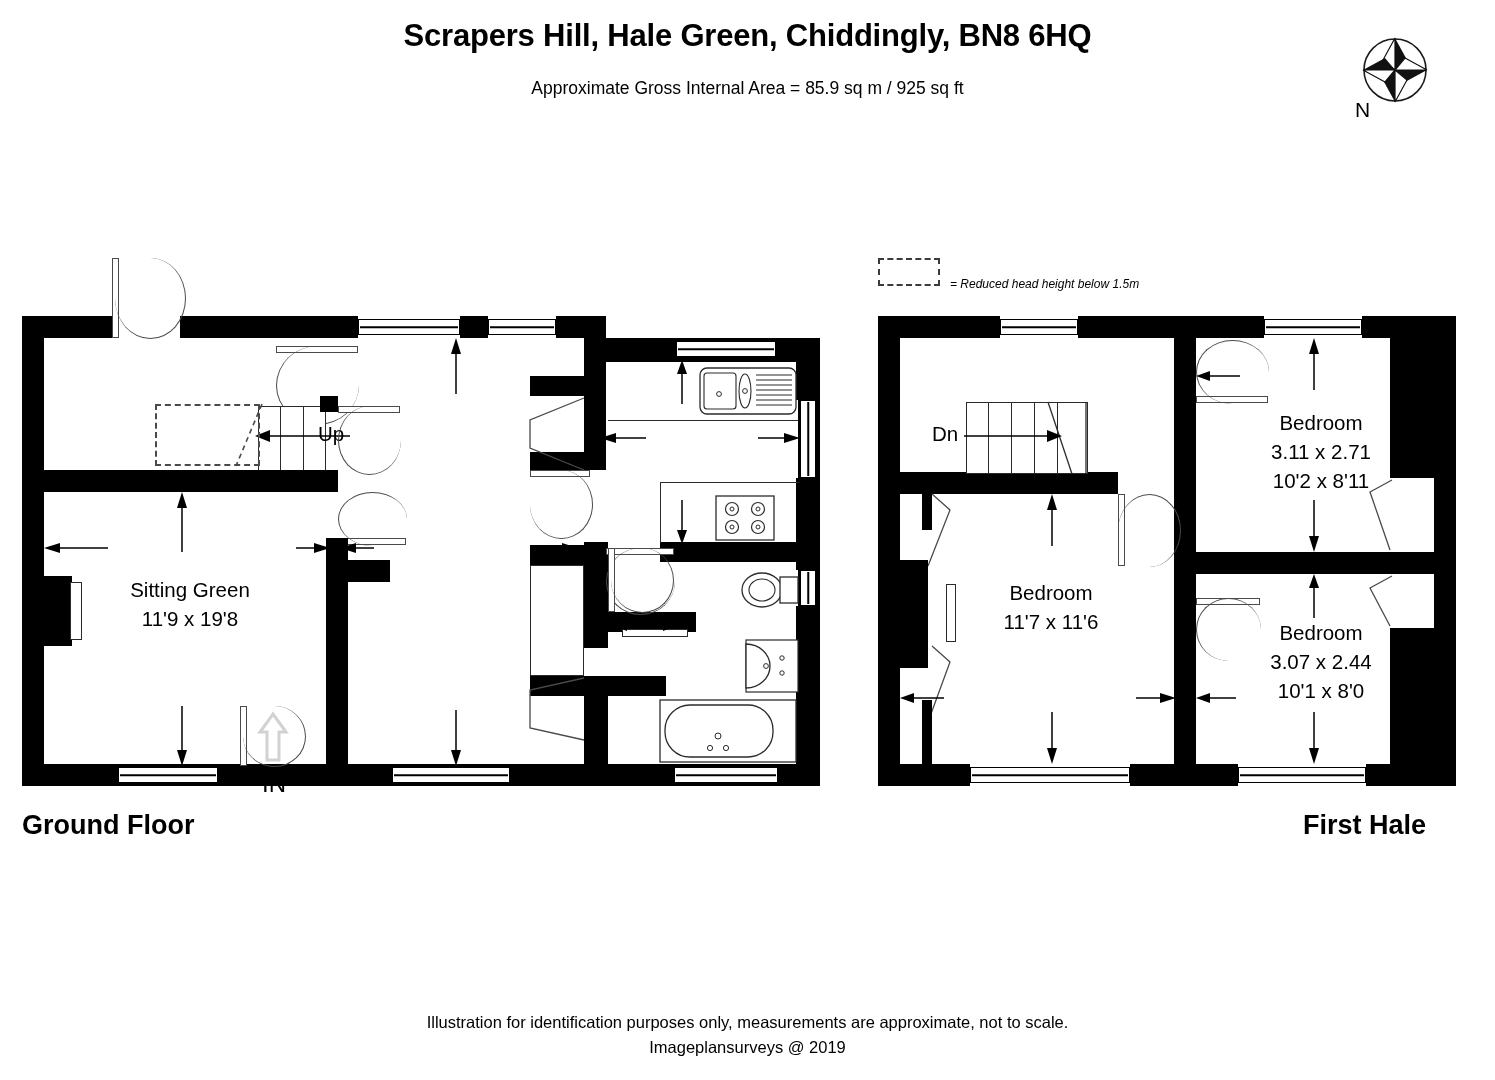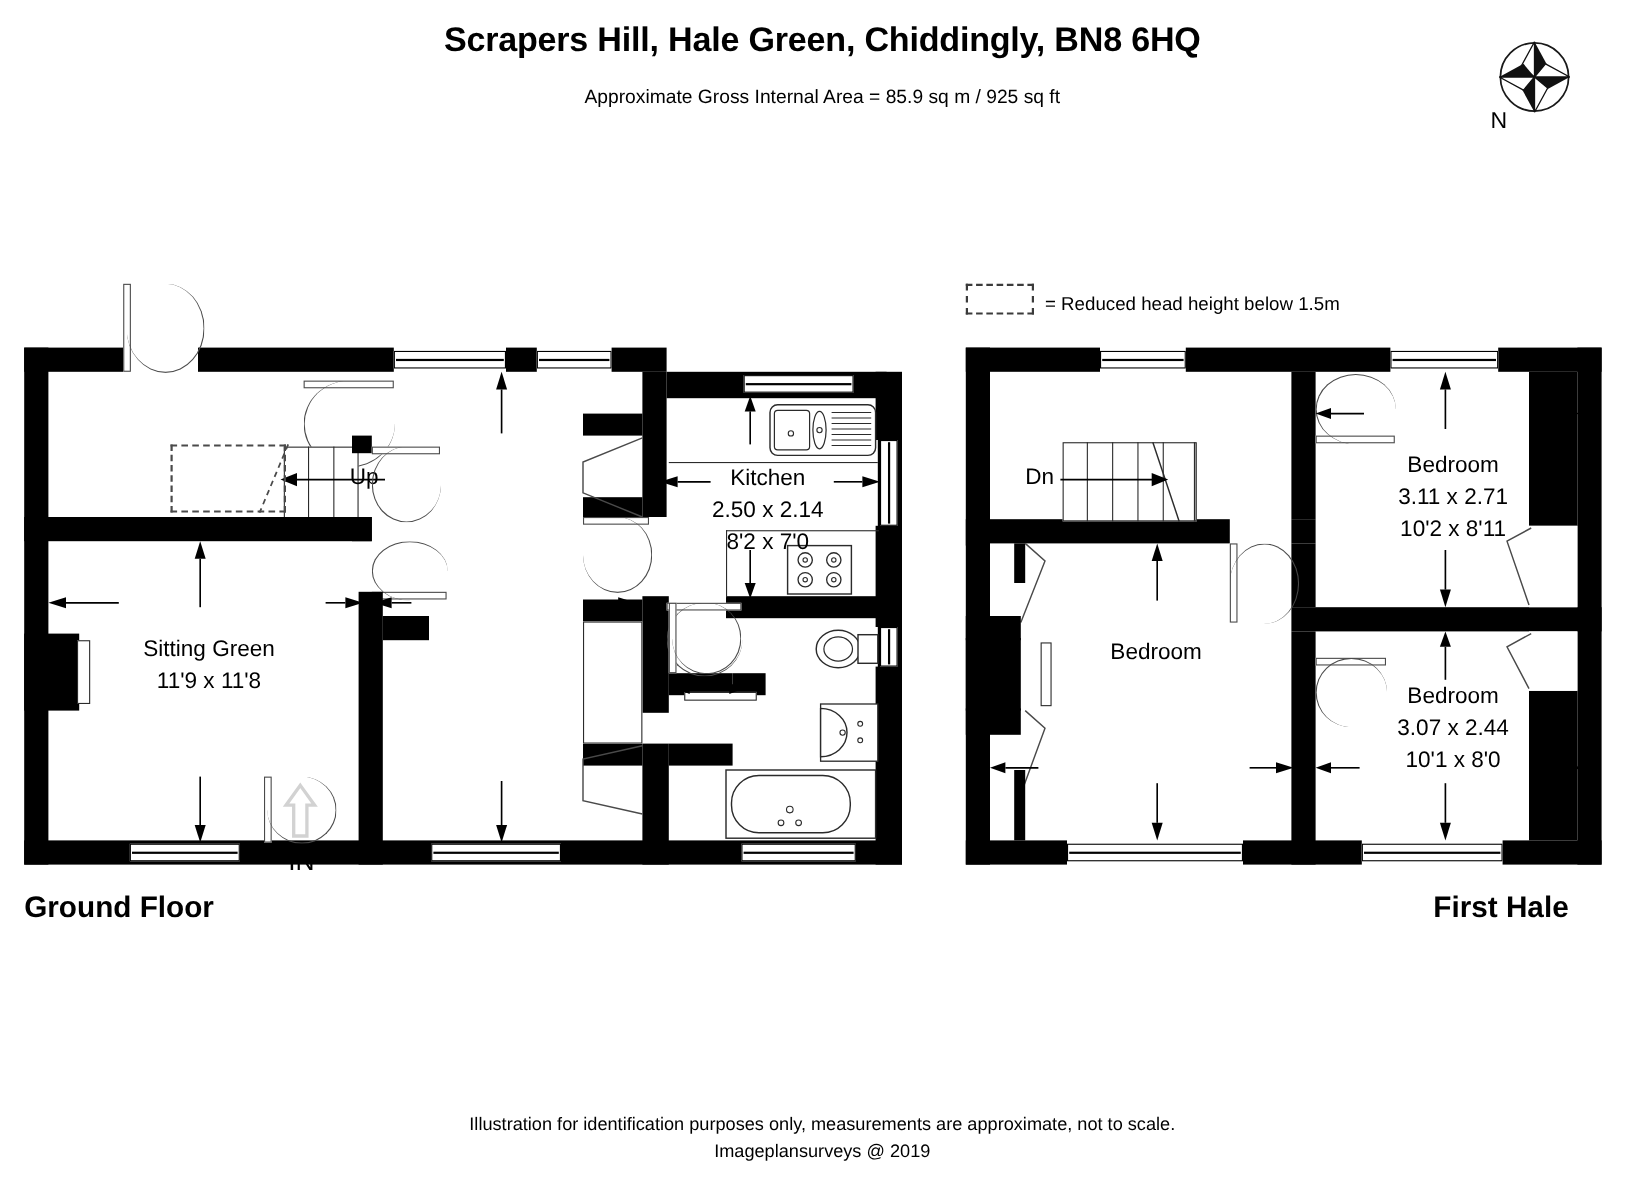--- a/index.html
+++ b/index.html
@@ -15,21 +15,21 @@
   #subtitle{top:78px;left:0;width:1495px;text-align:center;font-size:17.5px;}
 
   
   #compass-wrap{top:30px;left:1355px;width:80px;height:95px;}
   #compass-n{position:absolute;left:0px;top:68px;font-size:21px;}
 
   
   #legend{top:255px;left:878px;width:420px;height:34px;}
   #legend-box{position:absolute;left:0;top:3px;width:62px;height:28px;
               border:2px dashed #3b3b3b;background:#fff;box-sizing:border-box;}
-  #legend-text{position:absolute;left:72px;top:12px;font-size:17px;white-space:nowrap;}
+  #legend-text{position:absolute;left:72px;top:22px;font-size:12px;white-space:nowrap;font-style:italic;}
 
   
   .floor-caption{font-size:27px;font-weight:bold;}
   #ground-caption{top:810px;left:22px;}
   #first-caption{top:810px;left:1303px;}
 
   
   #footer{top:1010px;left:0;width:1495px;text-align:center;
           font-size:16.5px;line-height:25px;}
 
@@ -308,29 +308,24 @@
     <polygon points="8,44 3,30 13,30" fill="#000"></polygon>
   </svg>
   <svg class="dimsvg" style="left:614px;top:618px;" width="62" height="16">
     <line x1="12" y1="8" x2="50" y2="8" stroke="#000" stroke-width="1.5"></line>
     <polygon points="0,8 13,3 13,13" fill="#000"></polygon>
     <polygon points="62,8 49,3 49,13" fill="#000"></polygon>
   </svg>
 
   <div class="label" style="left:70px;top:575px;width:240px;">
     <div>Sitting Green</div>
-    <div>11'9 x 11'8</div>
-  </div>
-
-
-  <div class="label" style="left:590px;top:420px;width:216px;">
-    <div>Kitchen</div>
-    <div>2.50 x 2.14</div>
-    <div>8'2 x 7'0</div>
-  </div>
+    <div>11'9 x 19'8</div>
+  </div>
+
+
 </div>
 
 <div class="abs" style="left:0px;top:0px;width:1495px;height:860px;">
 
   <div class="abs wall" style="left:878px;top:316px;width:22px;height:470px;"></div>
   <div class="abs wall" style="left:1434px;top:316px;width:22px;height:470px;"></div>
   <div class="abs wall" style="left:878px;top:316px;width:122px;height:22px;"></div>
   <div class="abs wall" style="left:1078px;top:316px;width:186px;height:22px;"></div>
   <div class="abs wall" style="left:1362px;top:316px;width:94px;height:22px;"></div>
   <div class="abs wall" style="left:878px;top:764px;width:92px;height:22px;"></div>
@@ -453,20 +448,21 @@
   </svg>
 
   <div class="label" style="left:1212px;top:408px;width:218px;">
     <div>Bedroom</div>
     <div>3.11 x 2.71</div>
     <div>10'2 x 8'11</div>
   </div>
 
   <div class="label" style="left:930px;top:578px;width:242px;">
     <div>Bedroom</div>
+    <div>11'7 x 11'6</div>
   </div>
 
   <div class="label" style="left:1212px;top:618px;width:218px;">
     <div>Bedroom</div>
     <div>3.07 x 2.44</div>
     <div>10'1 x 8'0</div>
   </div>
 </div>
 
 <div class="abs floor-caption" id="ground-caption">Ground Floor</div>

